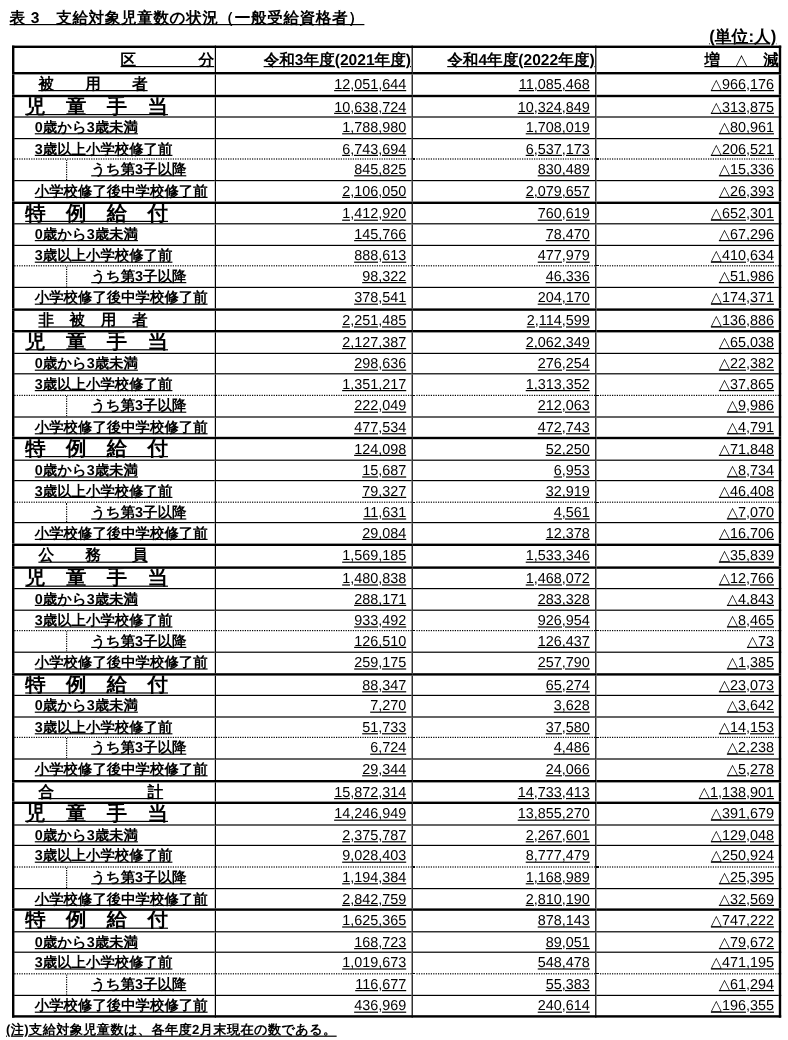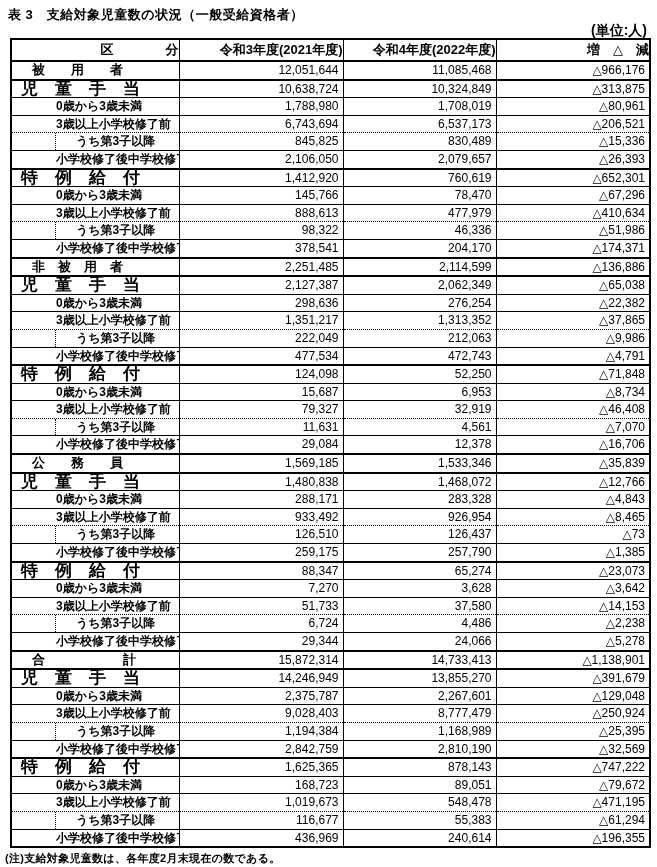--- a/index.html
+++ b/index.html
@@ -4,21 +4,21 @@
 <style>
   * { box-sizing: border-box; }
   html, body {
     margin: 0; padding: 0;
     width: 657px; height: 867px;
     background: #ffffff;
     color: #000000;
     font-family: "Liberation Sans", "DejaVu Sans", sans-serif;
     overflow: hidden;
   }
-  .page { width: 657px; height: 867px; position: relative; }
+  .page { width: 657px; height: 867px; position: relative; text-decoration: underline; }
 
   .doc-title {
     padding: 7px 0 0 8px;
     font-size: 13px;
     font-weight: bold;
     letter-spacing: 0.5px;
     line-height: 15px;
   }
   .unit-line {
     text-align: right;
@@ -64,21 +64,21 @@
     font-size: 12px;
     white-space: nowrap;
     overflow: hidden;
   }
   tbody tr.lv0 td, tbody tr.lv1 td { border-top: 2px solid #000; }
   tbody tr.uchi td { border-top: 1px dotted #000; }
 
   td.label { font-weight: bold; }
   tr.lv0 td.label { padding-left: 20px;  font-size: 13px; }
   tr.lv1 td.label { padding-left: 9px;  font-size: 17px; }
-  tr.lv2 td.label { padding-left: 44px; }
+  tr.lv2 td.label { padding-left: 17px; }
   tr.lv3 td.label { padding-left: 64px; position: relative; }
   tr.lv3 td.label::before {
     content: "";
     position: absolute;
     left: 43px; top: 0; bottom: 0;
     border-left: 1px dotted #000;
   }
 
   td.num {
     text-align: right;

